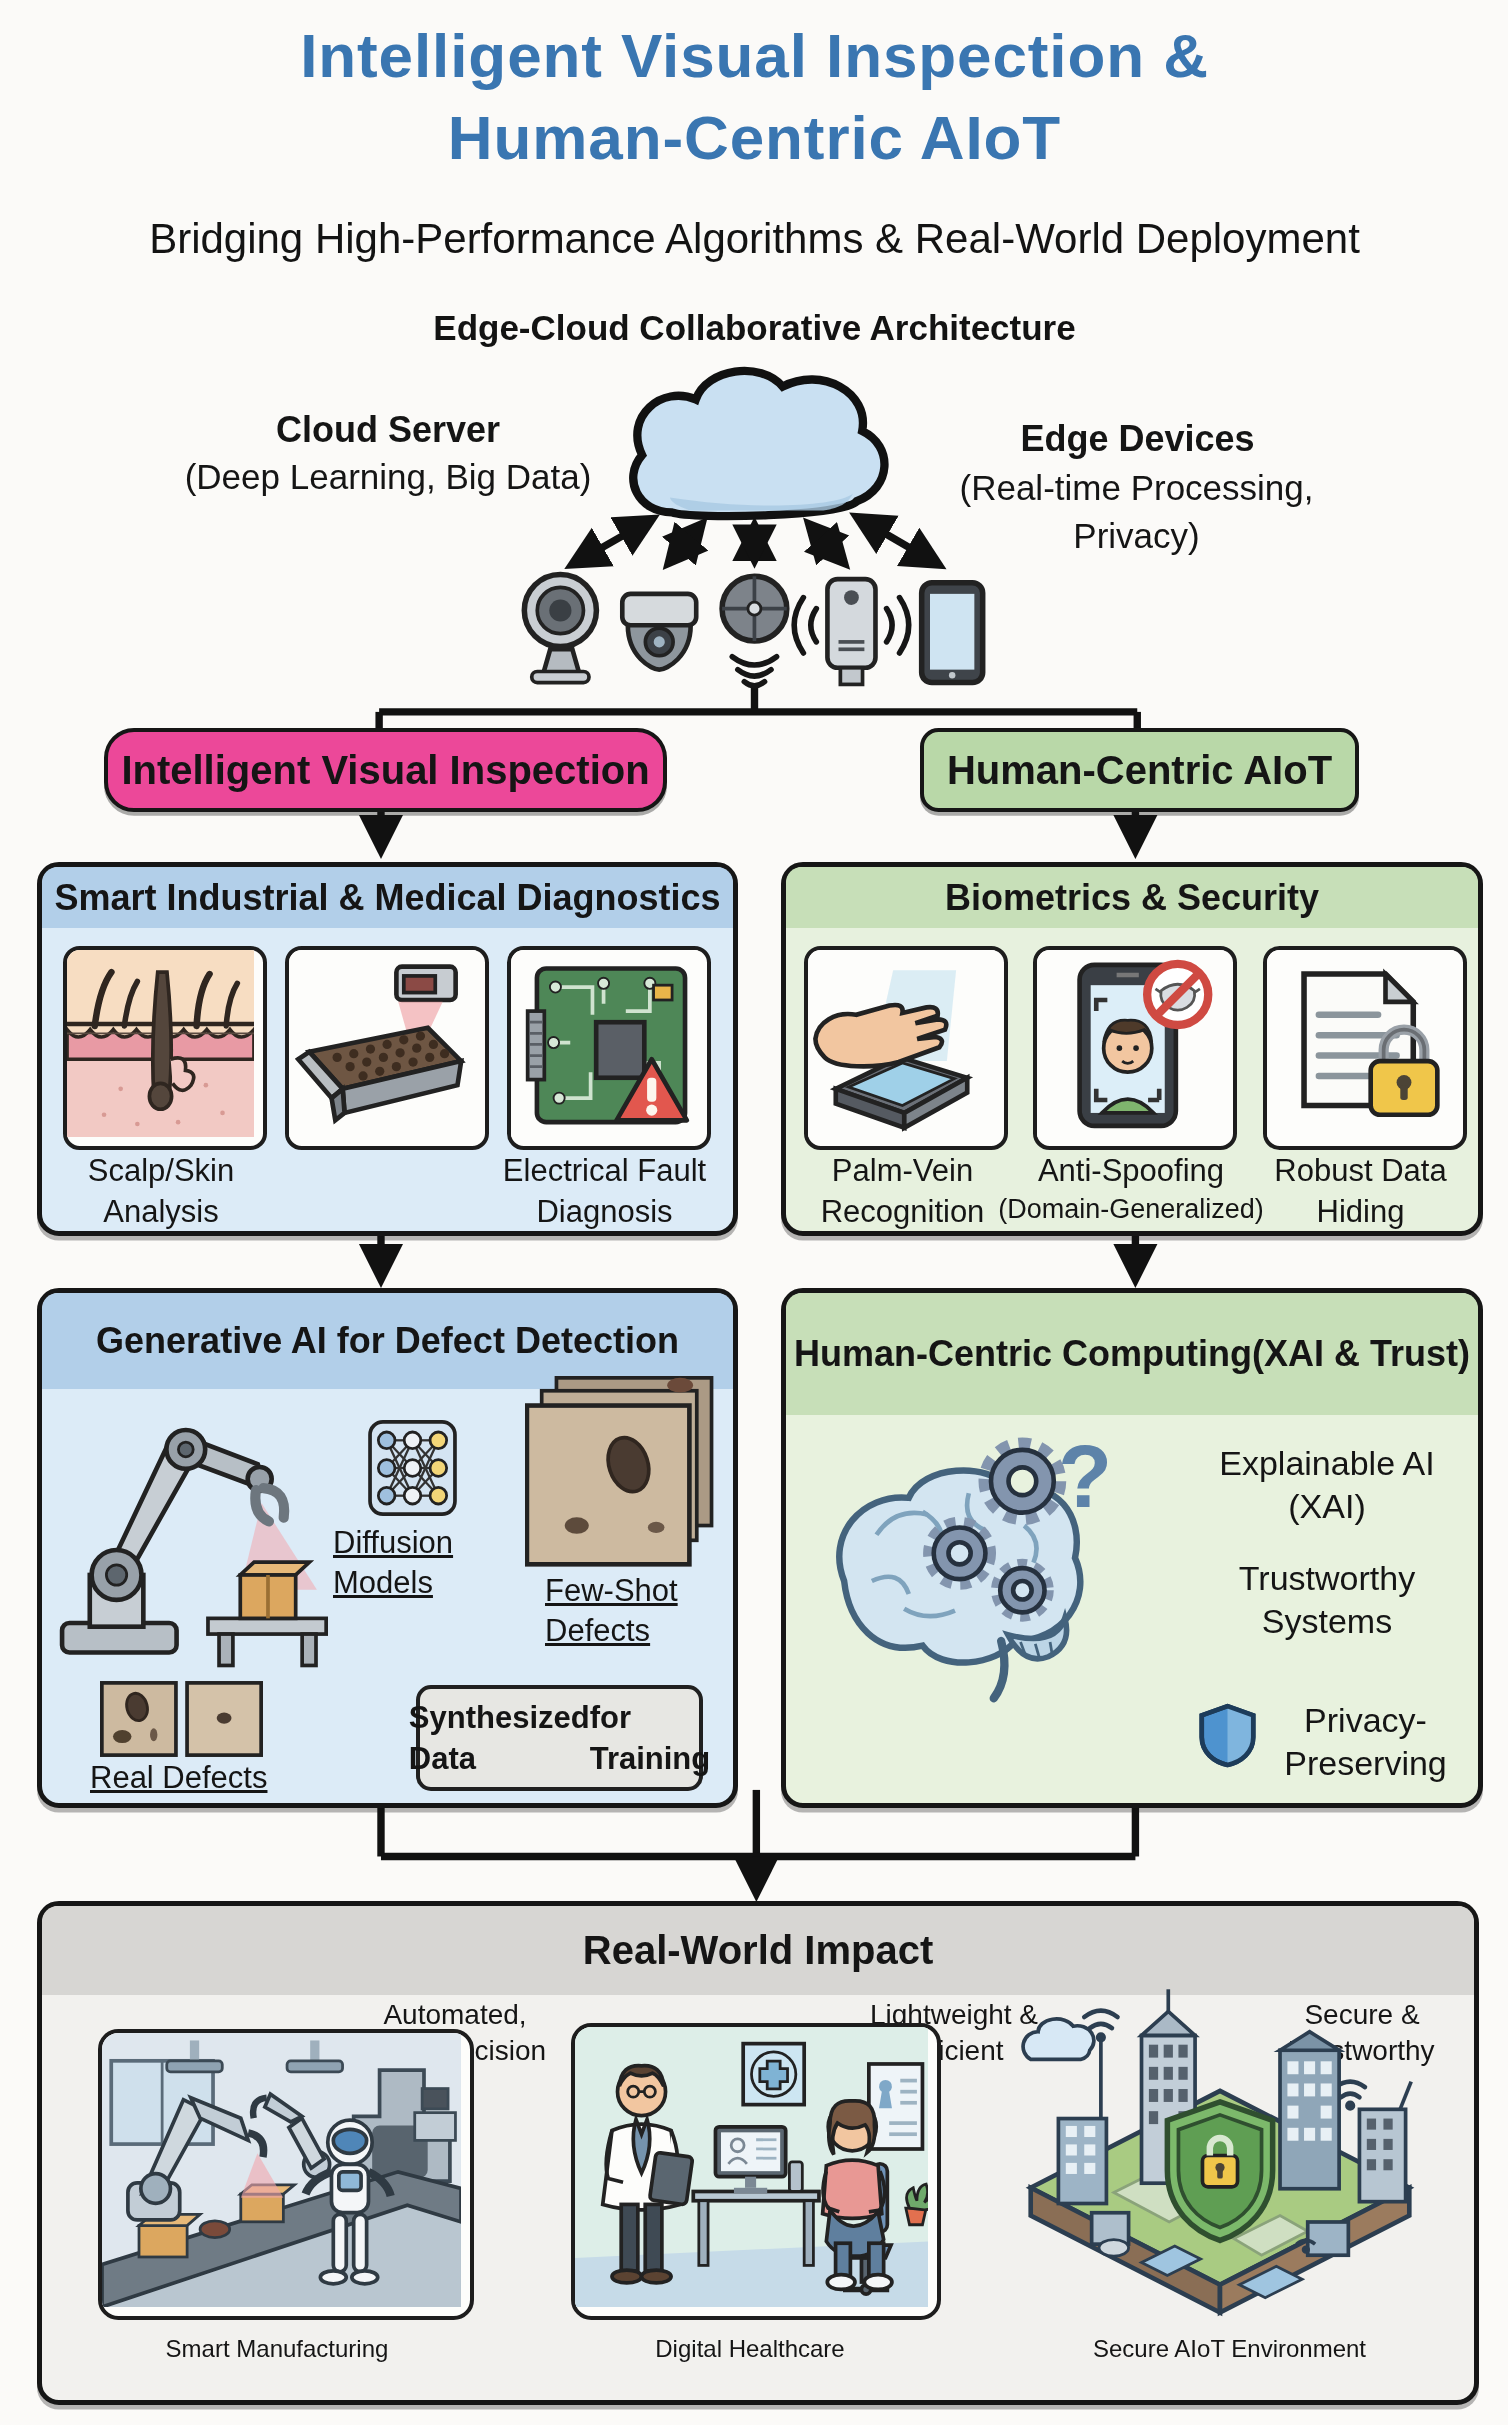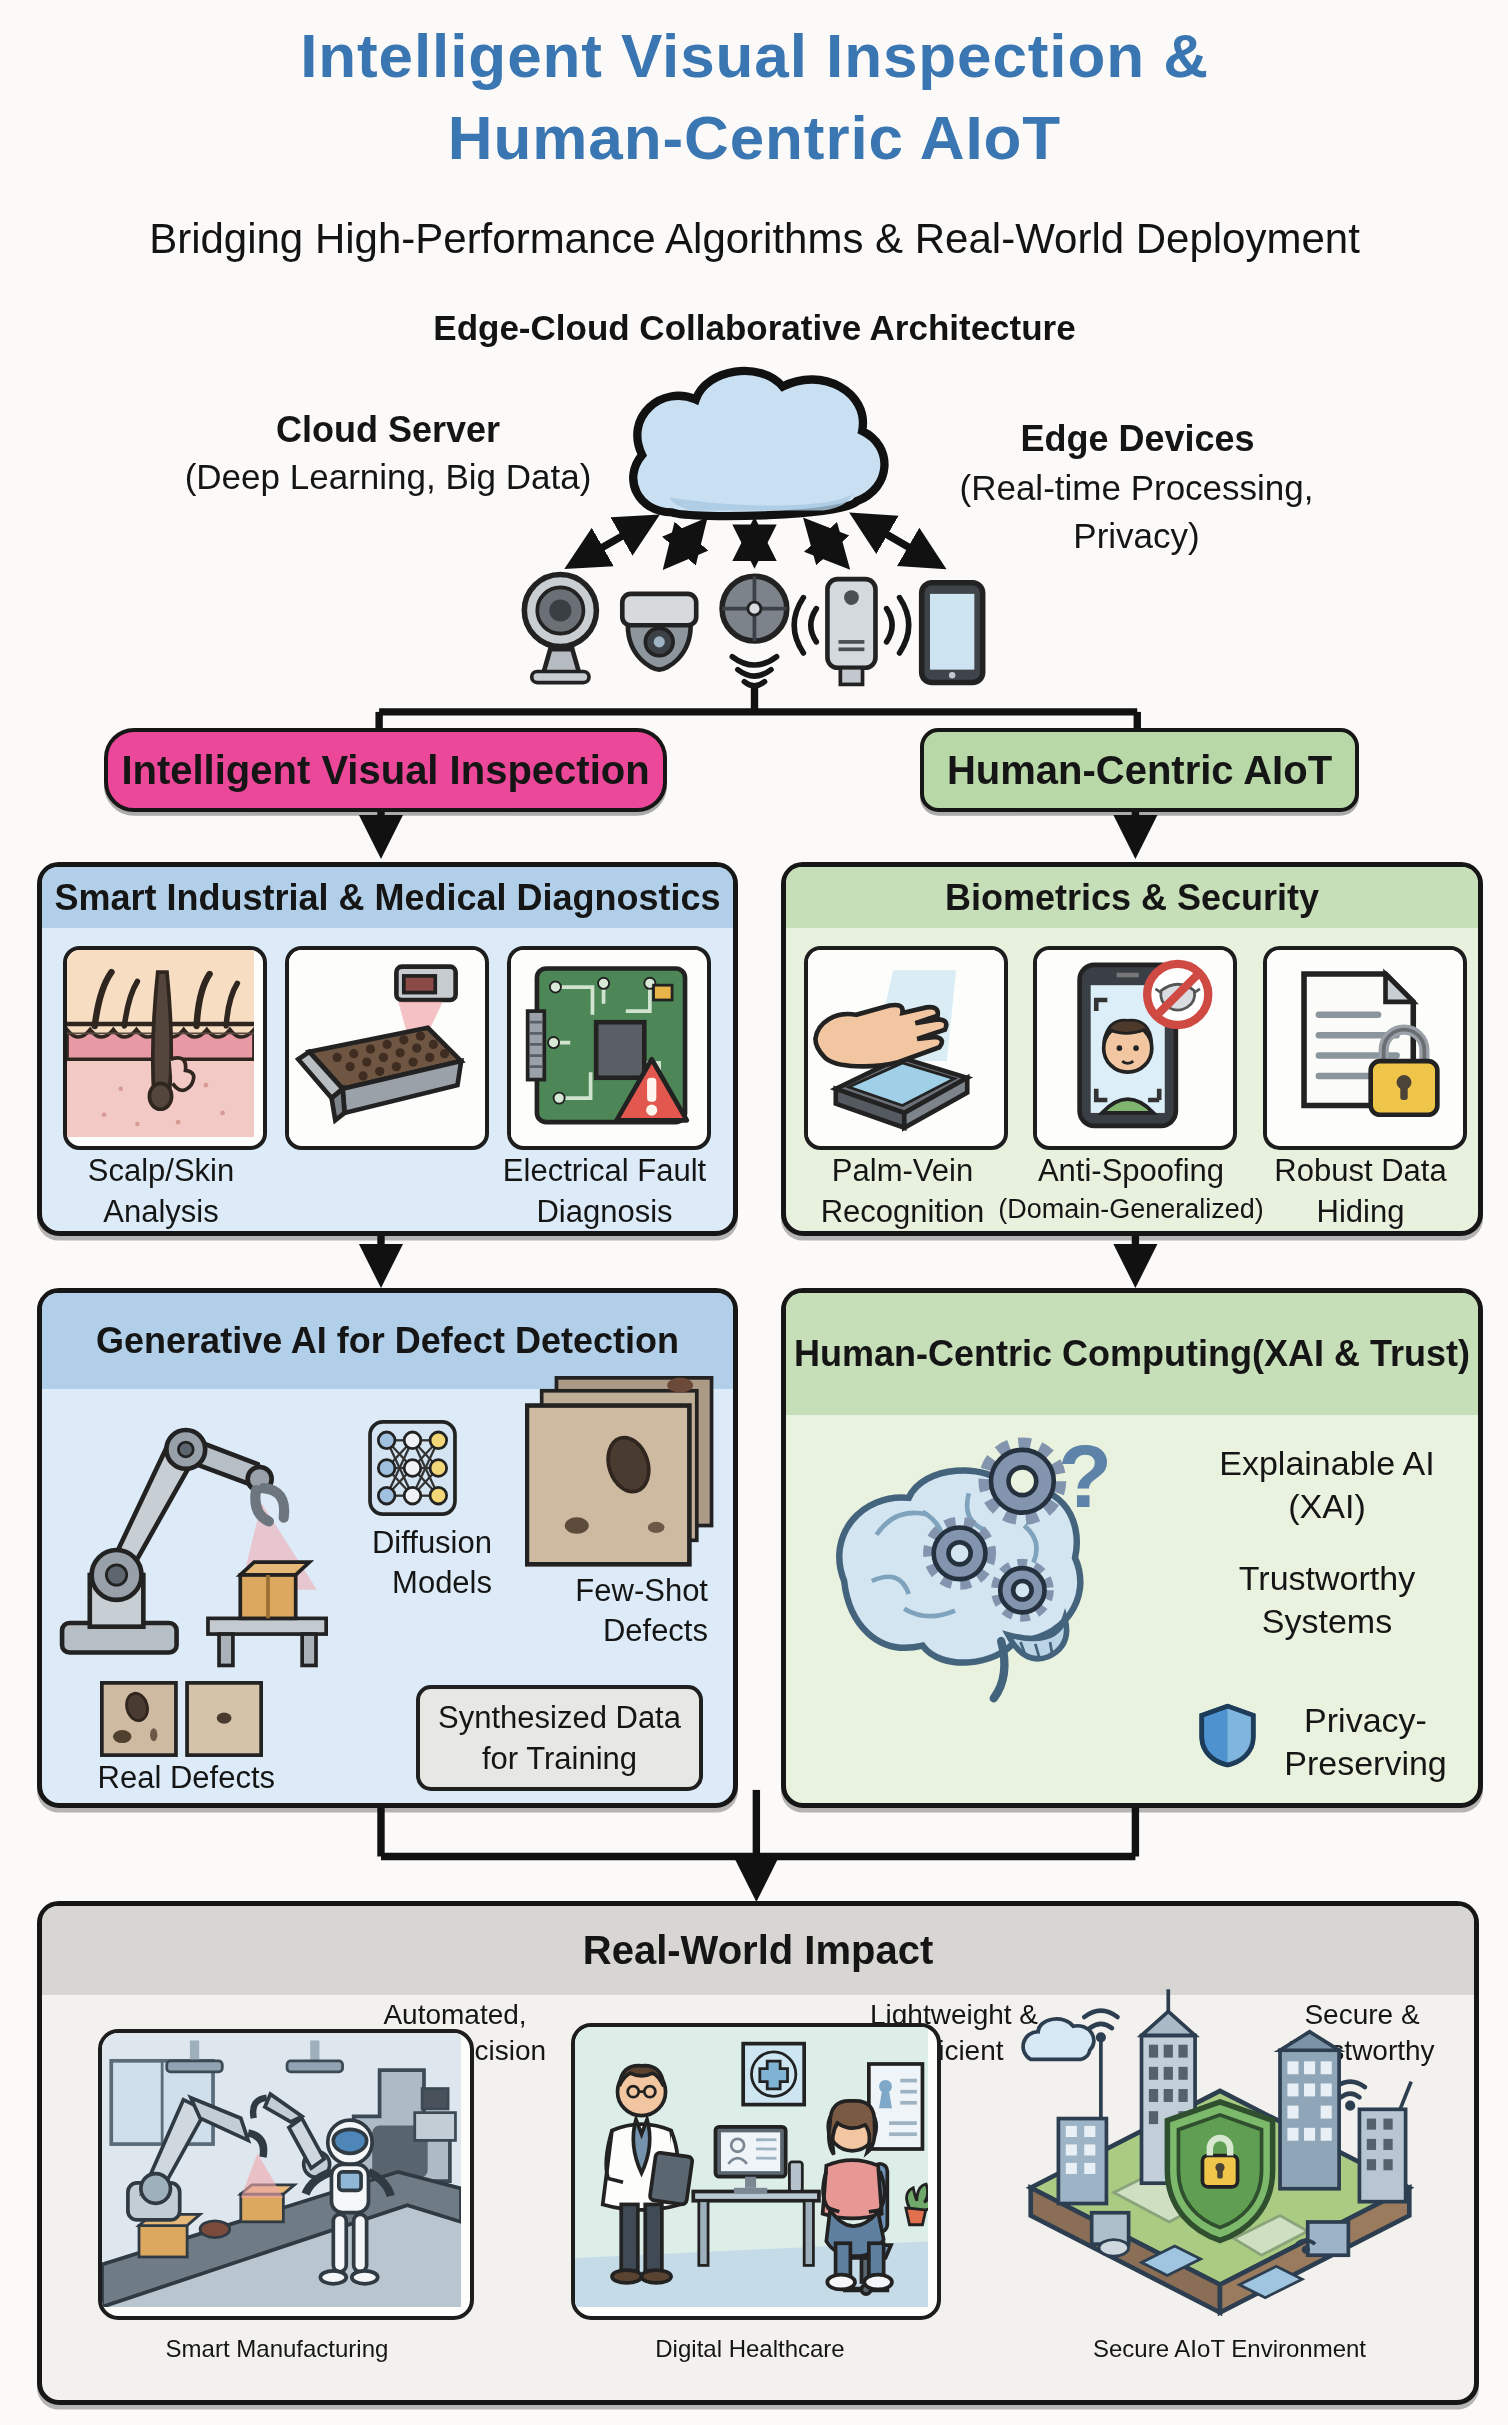--- a/index.html
+++ b/index.html
@@ -13,24 +13,24 @@
   .side-title{font-size:36px;font-weight:bold;text-align:center;}
   .side-sub{font-size:35px;font-weight:400;text-align:center;}
   .pill{display:flex;align-items:center;justify-content:center;border:4.6px solid #161616;border-radius:18.5px;
         font-size:40px;font-weight:bold;box-shadow:0 3.7px 0 rgba(20,20,20,.35);}
   .catbox{border:5.5px solid #161616;border-radius:22px;box-shadow:0 4.6px 0 rgba(20,20,20,.3);}
   .cathead{position:absolute;left:0;top:0;width:100%;display:flex;align-items:center;justify-content:center;
            border-radius:15.7px 15.7px 0 0;font-size:36px;font-weight:bold;}
   .tile{position:absolute;background:#fdfdfb;border:4.6px solid #1d1d1d;border-radius:16.6px;overflow:hidden;}
   .cap{font-size:31px;line-height:41px;text-align:center;font-weight:500;}
   .cap2{font-size:27px;line-height:37px;text-align:center;font-weight:500;}
-  .lbl{font-size:31px;line-height:40px;text-align:right;font-weight:500;}
+  .lbl{font-size:31px;line-height:40px;text-align:left;font-weight:500;text-decoration:underline;}
   .out{font-size:34px;line-height:43px;text-align:center;font-weight:500;}
-  .synth{display:flex;flex-direction:column;align-items:center;justify-content:center;background:#e7e7e3;
-         border:4.6px solid #202020;border-radius:15px;font-size:31px;line-height:41px;font-weight:400;text-align:right;}
+  .synth{display:flex;flex-direction:row;align-items:center;justify-content:center;background:#e7e7e3;
+         border:4.6px solid #202020;border-radius:15px;font-size:31px;line-height:41px;font-weight:700;}
   .tag{font-size:28px;line-height:36px;text-align:center;font-weight:500;}
   .impcap{font-size:24px;text-align:center;font-weight:500;}
 </style>
 </head>
 <body>
 
 <div id="canvas">
 
   <svg class="abs" style="left:0;top:0;" width="1509" height="2426" viewBox="0 0 1632 2624">
     <defs>

